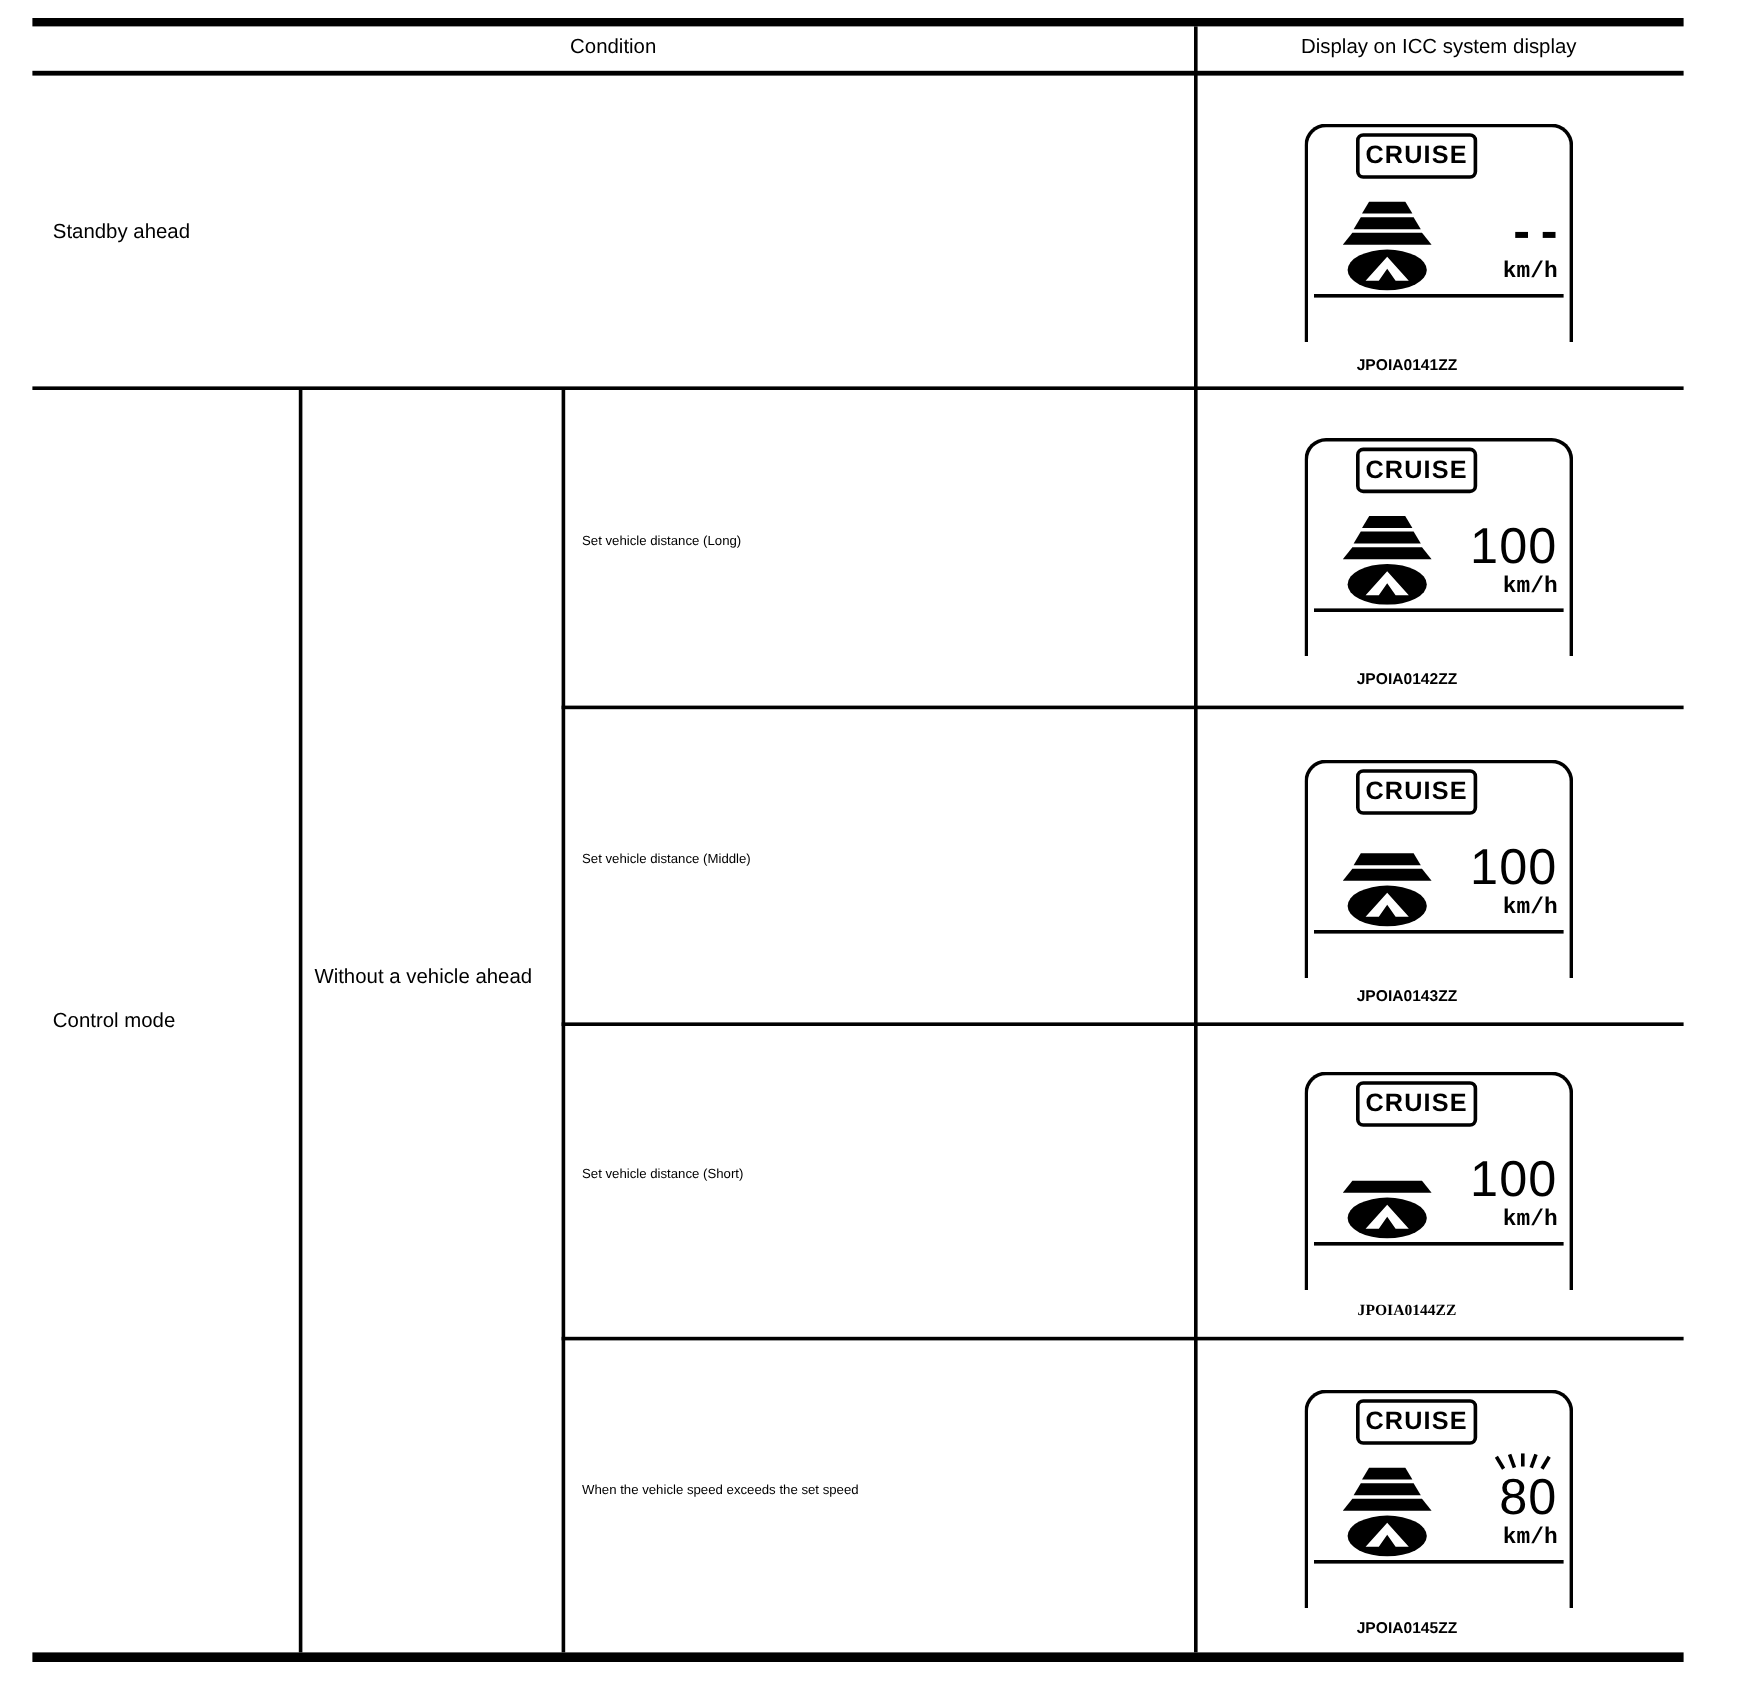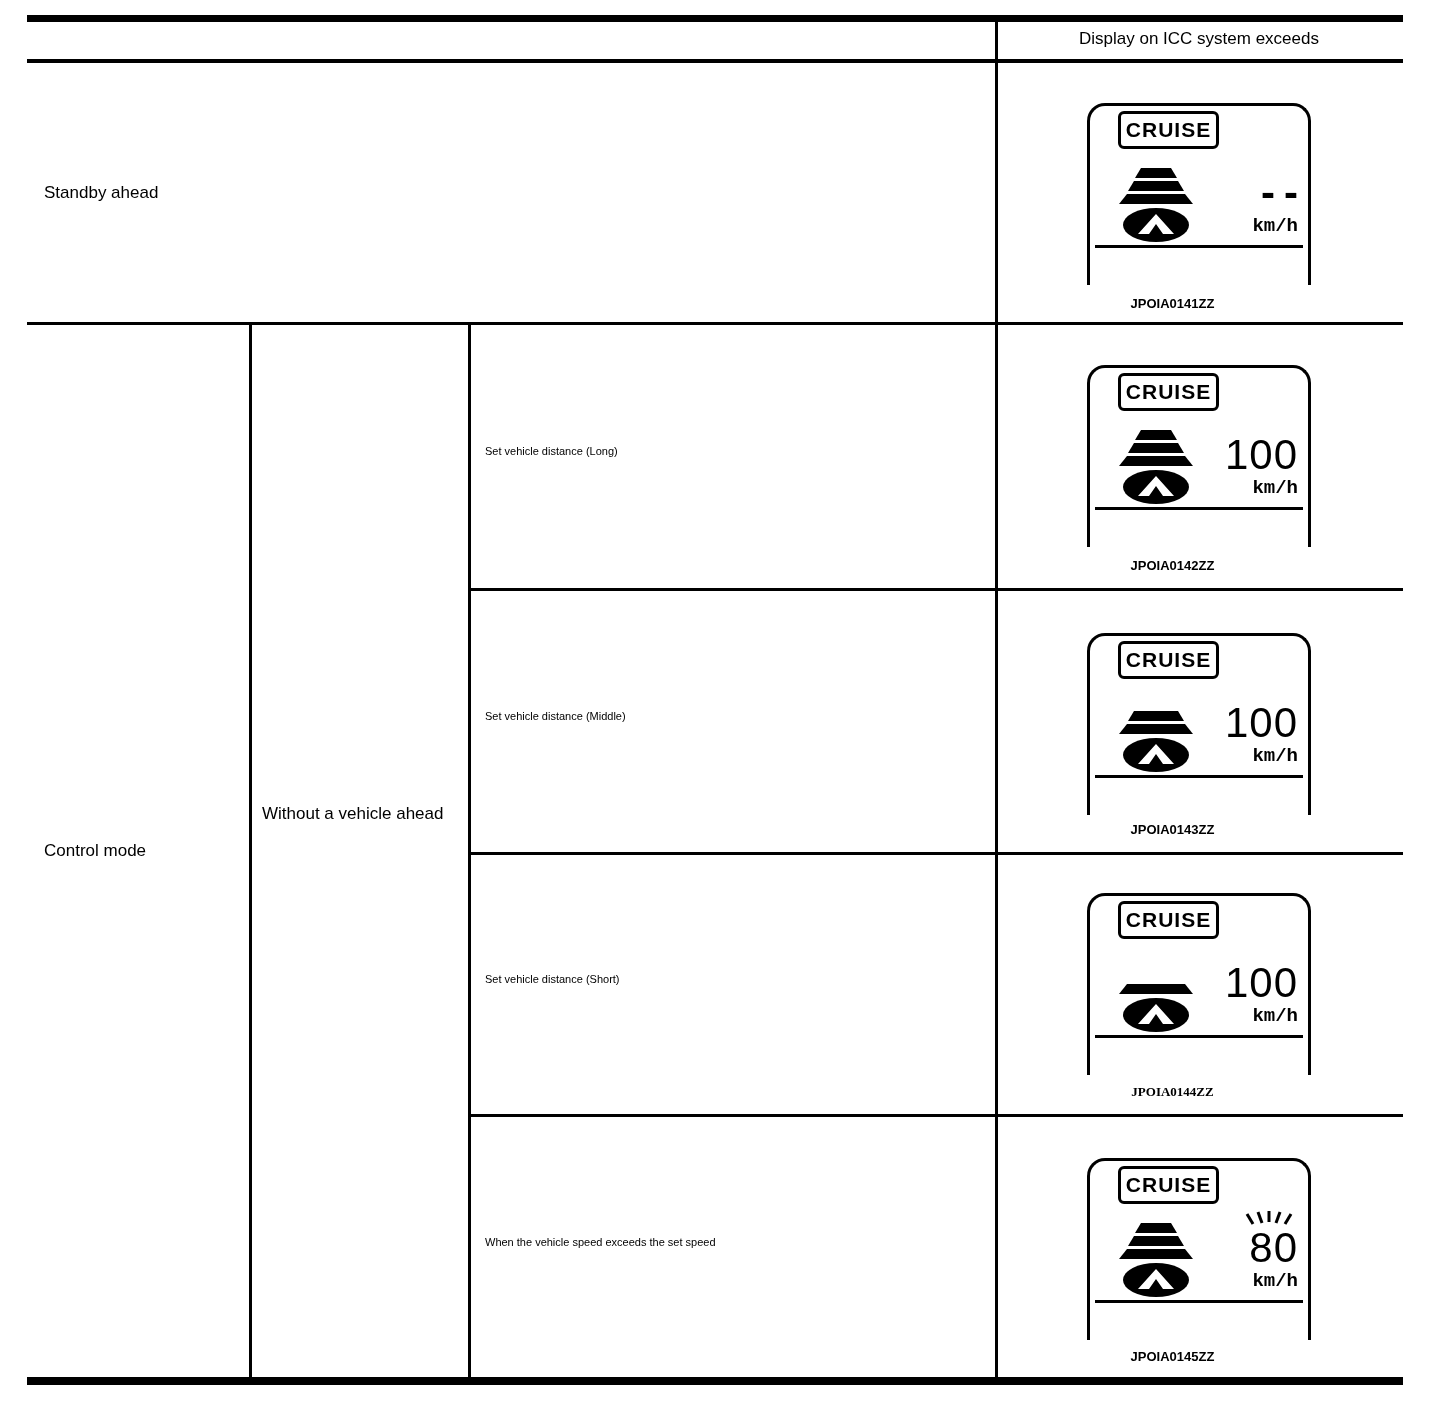--- a/index.html
+++ b/index.html
@@ -18,21 +18,21 @@
 
   
   .panel {
     position:absolute; left:1087px; width:224px; height:182px;
     border:3px solid #000; border-bottom:none;
     border-radius:18px 18px 0 0; background:#fff;
   }
   .p1 { top:103px; } .p2 { top:365px; } .p3 { top:633px; } .p4 { top:893px; } .p5 { top:1158px; }
 
   .badge {
-    position:absolute; left:28px; top:5px; width:101px; height:38px;
+    position:absolute; left:40px; top:5px; width:101px; height:38px;
     border:3px solid #000; border-radius:6px;
     display:flex; align-items:center; justify-content:center;
     font-size:21px; font-weight:bold; letter-spacing:1px;
   }
   .icon-svg { position:absolute; left:24px; bottom:43px; }
   .inner-line { position:absolute; left:5px; right:5px; top:139px; height:3px; background:#000; }
   .speed-block { position:absolute; right:10px; top:66px; text-align:right; }
   .speed-num { font-size:42px; line-height:1; font-weight:400; letter-spacing:1px; }
   .speed-dashes { font-weight:bold; letter-spacing:9px; margin-right:-9px; }
   .speed-unit { font-size:19px; font-weight:bold; margin-top:1px;font-family:Liberation Mono, monospace; }
@@ -56,21 +56,22 @@
   <div class="hline" style="left:27px; top:322px; width:1376px; height:3px;"></div>
   <div class="hline" style="left:468px; top:588px; width:935px; height:3px;"></div>
   <div class="hline" style="left:468px; top:852px; width:935px; height:3px;"></div>
   <div class="hline" style="left:468px; top:1114px; width:935px; height:3px;"></div>
   <div class="hline" style="left:27px; top:1377px; width:1376px; height:8px;"></div>
 
   <div class="vline" style="left:995px; top:22px; width:3px; height:1355px;"></div>
   <div class="vline" style="left:249px; top:325px; width:3px; height:1052px;"></div>
   <div class="vline" style="left:468px; top:325px; width:3px; height:1052px;"></div>
 
-  <div class="cell-text center" style="left:995px; top:29px; width:408px;">Display on ICC system exceeds</div>
+  <div class="cell-text center" style="left:27px; top:29px; width:968px;">Condition</div>
+  <div class="cell-text center" style="left:995px; top:29px; width:408px;">Display on ICC system display</div>
 
   <div class="cell-text" style="left:44px; top:183px;">Standby ahead</div>
   <div class="cell-text" style="left:44px; top:841px;">Control mode</div>
   <div class="cell-text" style="left:262px; top:800px; width:190px; line-height:1.6;">Without a vehicle ahead</div>
 
   <div class="cond-sub" style="top:445px;">Set vehicle distance (Long)</div>
   <div class="cond-sub" style="top:710px;text-align:center;">Set vehicle distance (Middle)</div>
   <div class="cond-sub" style="top:973px;">Set vehicle distance (Short)</div>
   <div class="cond-sub" style="top:1236px;">When the vehicle speed exceeds the set speed</div>
 

